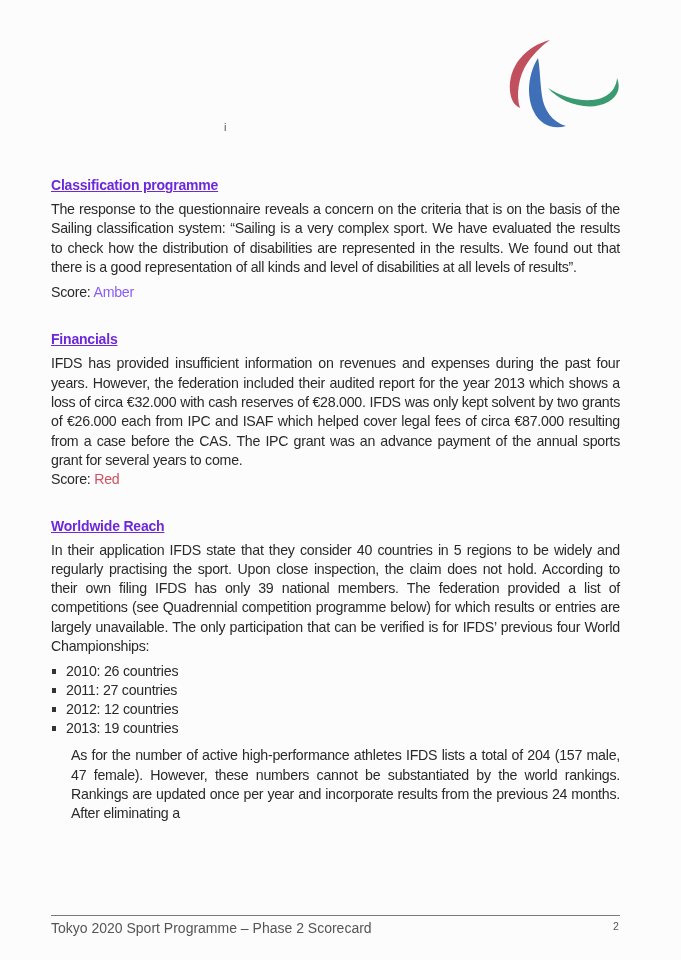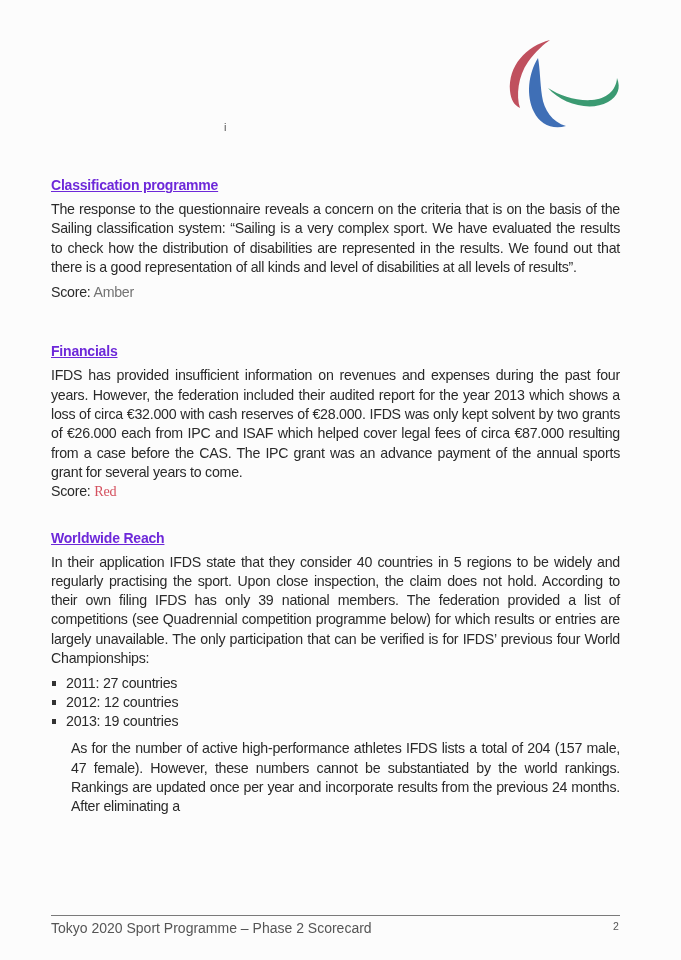--- a/index.html
+++ b/index.html
@@ -14,22 +14,22 @@
   .heading {
     font-size: 14px; font-weight: bold; text-decoration: underline; color: #6d28d9;
     margin: 0; line-height: 18px; letter-spacing: -0.2px;
   }
   p {
     margin: 0; font-size: 14.2px; line-height: 19.3px; text-align: justify; letter-spacing: -0.25px;
   }
   .mt6 { margin-top: 6px; }
   .mt8 { margin-top: 8px; margin-left: 20px; }
   .score { font-size: 14.2px; line-height: 19.3px; letter-spacing: -0.25px; }
-  .amber { color: #737373; }
-  .red { color: #d4505e; font-family: Liberation Serif, serif; }
+  .amber { color: #8b5cf6; }
+  .red { color: #d4505e; }
   ul { list-style: none; margin: 6px 0 0 0; padding: 0; }
   li { font-size: 14.2px; line-height: 19px; letter-spacing: -0.25px; position: relative; padding-left: 15px; }
   li .bullet { position: absolute; left: 1px; top: 7px; width: 4px; height: 5px; background: #333; }
   .footer-rule { position: absolute; left: 51px; top: 915px; width: 569px; height: 1px; background: #7a7a7a; }
   .footer-text { position: absolute; left: 51px; top: 920px; font-size: 14px; color: #555; }
   .footer-page { position: absolute; left: 613px; top: 920px; font-size: 10.5px; color: #555; }
 </style>
 </head>
 <body>
 
@@ -47,33 +47,34 @@
 
     <section>
       <h2 class="heading">Classification programme</h2>
       <p class="mt6">The response to the questionnaire reveals a concern on the criteria that is on the basis of the Sailing classification system: “Sailing is a very complex sport. We have evaluated the results to check how the distribution of disabilities are represented in the results. We found out that there is a good representation of all kinds and level of disabilities at all levels of results”.</p>
       <div class="score mt6">
         <span>Score:</span>
         <span class="amber">Amber</span>
       </div>
     </section>
 
-    <section style="margin-top:40px;">
+    <section style="margin-top:28px;">
       <h2 class="heading">Financials</h2>
       <p class="mt6">IFDS has provided insufficient information on revenues and expenses during the past four years. However, the federation included their audited report for the year 2013 which shows a loss of circa €32.000 with cash reserves of €28.000. IFDS was only kept solvent by two grants of €26.000 each from IPC and ISAF which helped cover legal fees of circa €87.000 resulting from a case before the CAS. The IPC grant was an advance payment of the annual sports grant for several years to come.</p>
       <div class="score">
         <span>Score:</span>
         <span class="red">Red</span>
       </div>
     </section>
 
     <section style="margin-top:27px;">
       <h2 class="heading">Worldwide Reach</h2>
       <p class="mt6">In their application IFDS state that they consider 40 countries in 5 regions to be widely and regularly practising the sport. Upon close inspection, the claim does not hold. According to their own filing IFDS has only 39 national members. The federation provided a list of competitions (see Quadrennial competition programme below) for which results or entries are largely unavailable. The only participation that can be verified is for IFDS’ previous four World Championships:</p>
       <ul>
+        <li><span class="bullet"></span><span>2010: 26 countries</span></li>
         <li><span class="bullet"></span><span>2011: 27 countries</span></li>
         <li><span class="bullet"></span><span>2012: 12 countries</span></li>
         <li><span class="bullet"></span><span>2013: 19 countries</span></li>
       </ul>
       <p class="mt8" style="text-align:justify;">As for the number of active high-performance athletes IFDS lists a total of 204 (157 male, 47 female). However, these numbers cannot be substantiated by the world rankings. Rankings are updated once per year and incorporate results from the previous 24 months. After eliminating a</p>
     </section>
   </div>
 
   <div class="footer-rule"></div>
   <div class="footer-text">Tokyo 2020 Sport Programme – Phase 2 Scorecard</div>

